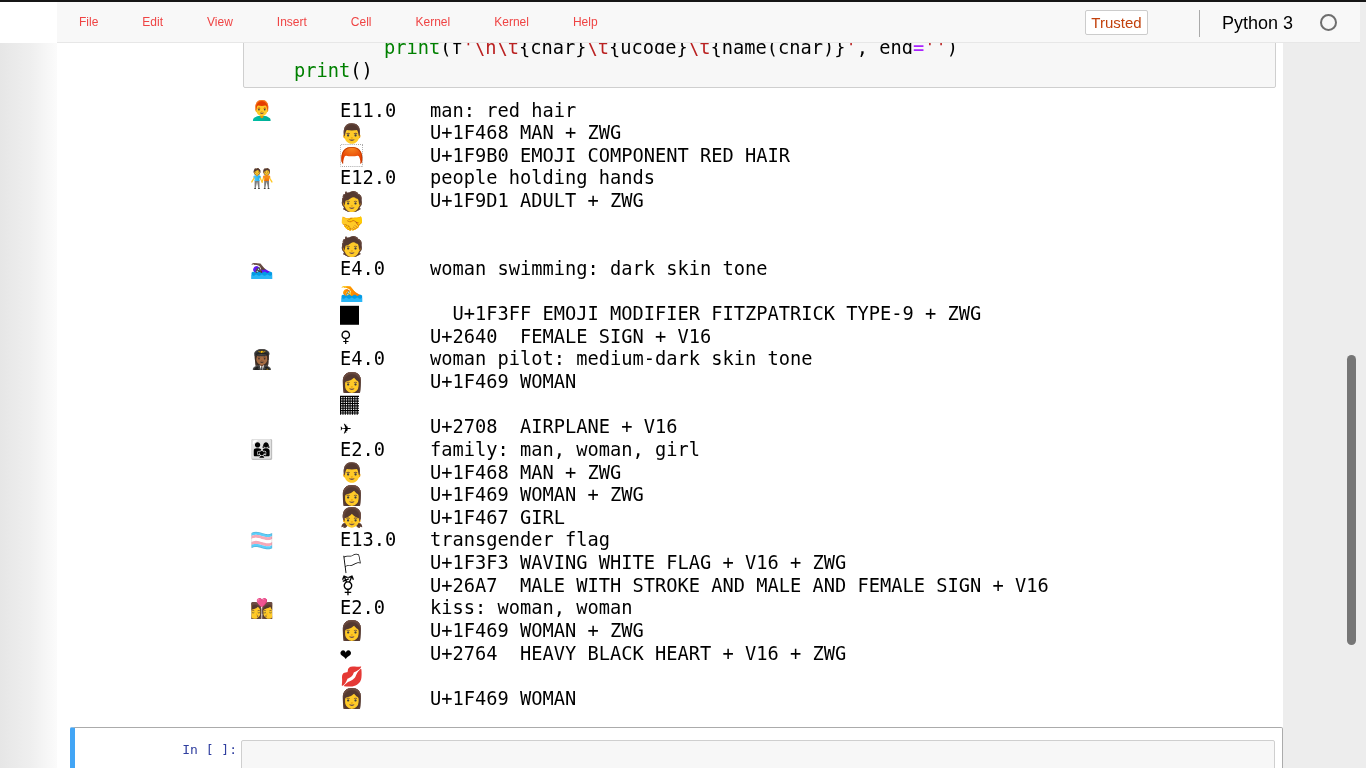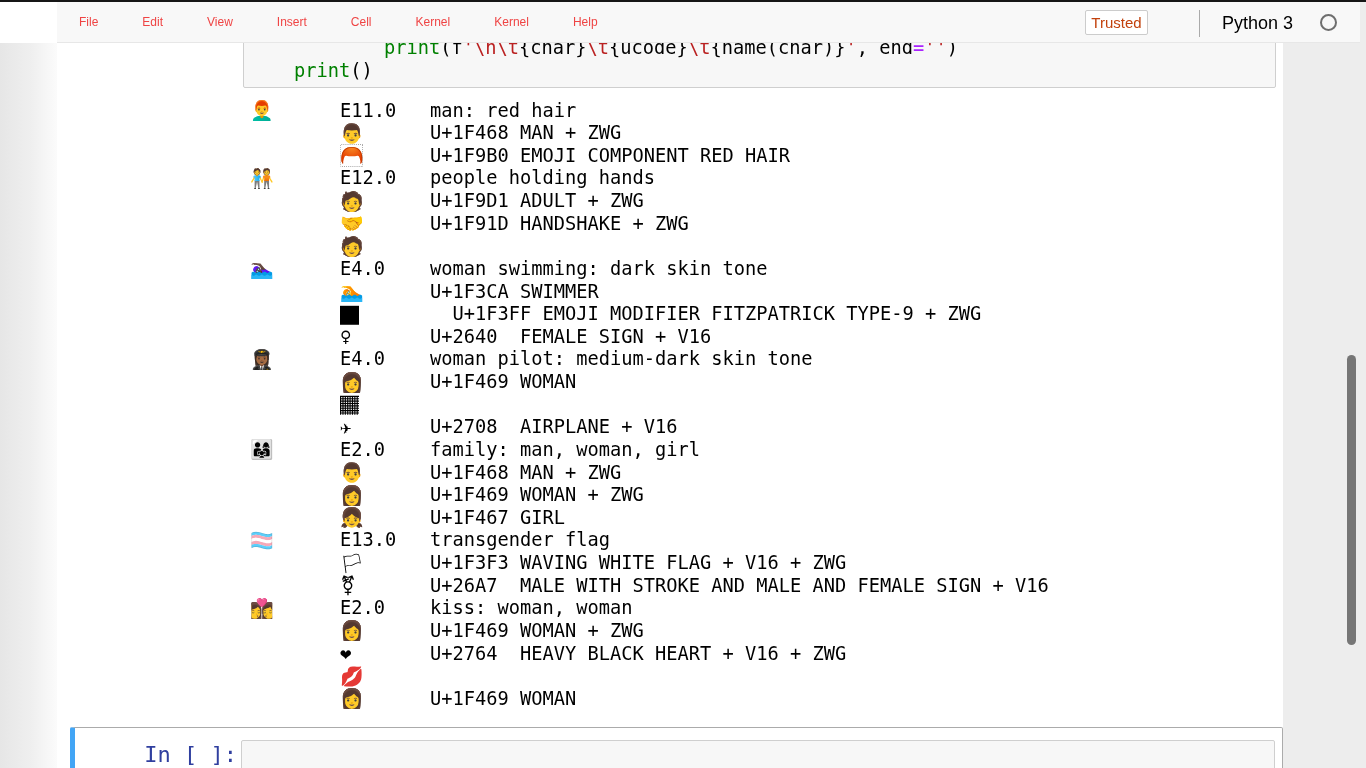--- a/index.html
+++ b/index.html
@@ -52,21 +52,21 @@
   .out-c1, .out-c2, .out-c3 { font-family:"DejaVu Sans Mono", monospace; font-size:18.7px;
                               line-height:22.63px; white-space:pre; color:#000; overflow:visible; }
   .emoji-seq { font-size:19px; line-height:22.63px; }
   .emoji-comp { font-size:19px; line-height:22.63px; }
 
   
   .next-cell { position:absolute; left:13px; top:684px; width:1213px; height:80px;
                background:#fff; border:1px solid #ababab; border-left:5px solid #42A5F5;
                border-radius:2px; }
   .next-prompt { position:absolute; left:0; top:14px; width:162px; text-align:right;
-                 color:#303F9F; font-family:"DejaVu Sans Mono", monospace; font-size:22px; }
+                 color:#303F9F; font-family:"DejaVu Sans Mono", monospace; font-size:13px; }
   .next-inputbox { position:absolute; left:166px; top:12px; right:7px; height:60px;
                    background:#f7f7f7; border:1px solid #cfcfcf; border-radius:2px; }
 </style>
 </head>
 <body>
 
 <div id="screen">
 
   <div class="top-strip"></div>
   <div class="topleft-block"></div>
@@ -120,35 +120,33 @@
           <span class="out-c3">people holding hands</span>
         </div>
         <div class="out-row">
           <span class="out-c1"></span>
           <span class="out-c2"><span class="emoji-comp">🧑</span></span>
           <span class="out-c3">U+1F9D1 ADULT + ZWG</span>
         </div>
         <div class="out-row">
           <span class="out-c1"></span>
           <span class="out-c2"><span class="emoji-comp">🤝</span></span>
-          <span class="out-c3">U+1F91D HANDSHAKE + ZWG</span>
         </div>
         <div class="out-row">
           <span class="out-c1"></span>
           <span class="out-c2"><span class="emoji-comp">🧑</span></span>
         </div>
         <div class="out-row">
           <span class="out-c1"><span class="emoji-seq">🏊🏿‍♀️</span></span>
           <span class="out-c2">E4.0</span>
           <span class="out-c3">woman swimming: dark skin tone</span>
         </div>
         <div class="out-row">
           <span class="out-c1"></span>
           <span class="out-c2"><span class="emoji-comp">🏊</span></span>
-          <span class="out-c3">U+1F3CA SWIMMER</span>
         </div>
         <div class="out-row">
           <span class="out-c1"></span>
           <span class="out-c2"><span class="emoji-comp">🏿</span></span>
           <span class="out-c3">  U+1F3FF EMOJI MODIFIER FITZPATRICK TYPE-9 + ZWG</span>
         </div>
         <div class="out-row">
           <span class="out-c1"></span>
           <span class="out-c2"><span class="emoji-comp">♀</span></span>
           <span class="out-c3">U+2640  FEMALE SIGN + V16</span>

